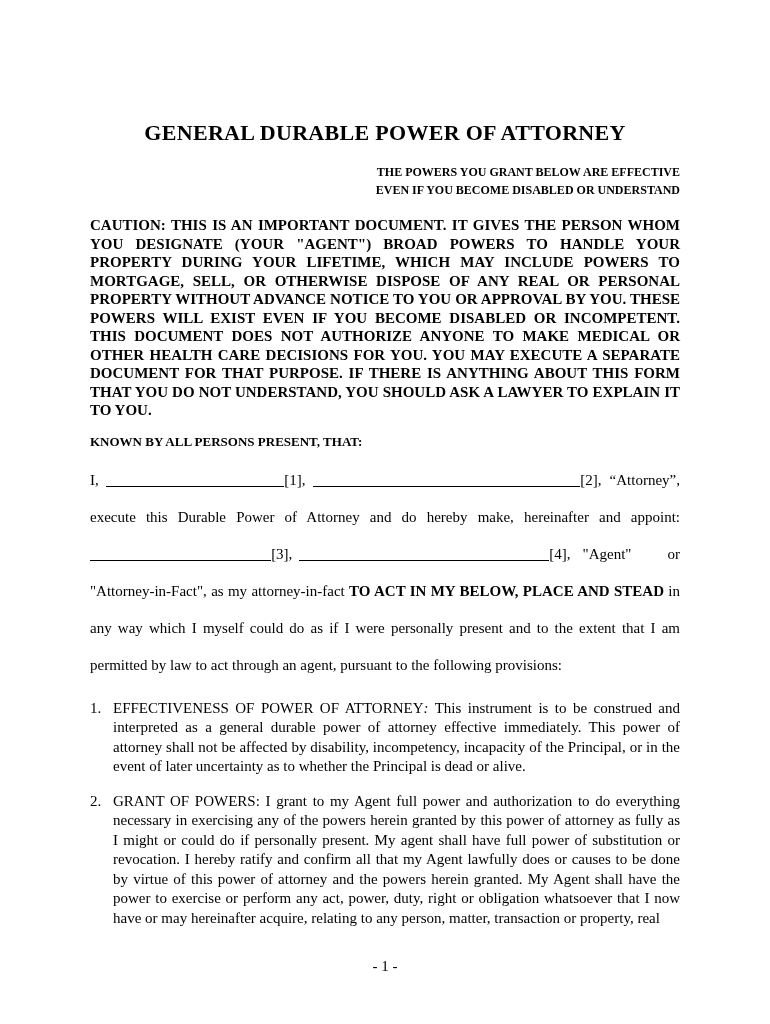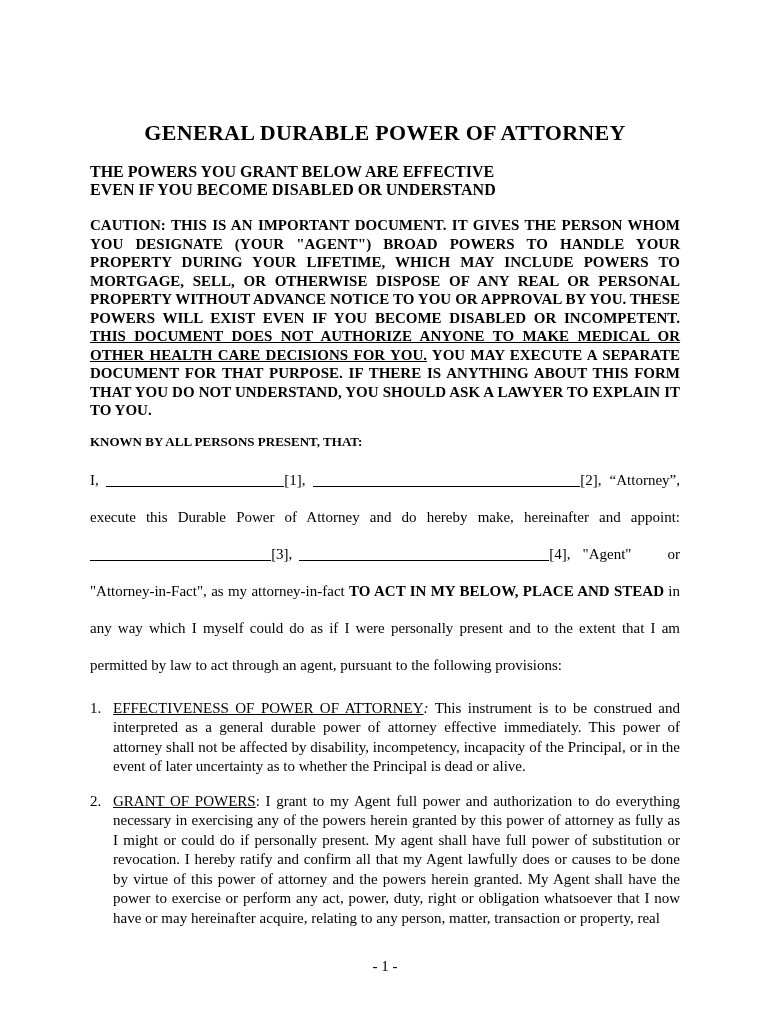--- a/index.html
+++ b/index.html
@@ -8,28 +8,28 @@
     font-family:"Liberation Serif","DejaVu Serif",serif;
     position:relative; overflow:hidden;
   }
   .page { position:absolute; inset:0; padding:12px 90px; box-sizing:border-box; }
 
   .title {
     margin-top:108px; text-align:center; font-weight:bold;
     font-size:22px; line-height:26px; letter-spacing:0.3px;
   }
   .subtitle {
-    margin-top:17px; text-align:left; font-weight:bold;
-    font-size:16px; line-height:18px;
+    margin-top:17px; text-align:right; font-weight:bold;
+    font-size:12px; line-height:18px;
   }
   .caution {
     margin-top:17px; font-weight:bold; font-size:15px; line-height:18.5px;
     text-align:justify;
   }
-  .ul { text-decoration:underline; }
+  .ul { }
   .known { margin-top:12px; font-weight:bold; font-size:13px; line-height:20px; }
 
   
   .ds { font-size:15px; line-height:20px; height:20px; margin-top:17px; }
   .ds.first { margin-top:18px; }
   .flexline { display:flex; align-items:flex-end; }
   .blank {
     border-bottom:1px solid #000; height:0; margin-bottom:3px;
   }
   .b1 { flex:1; }      

